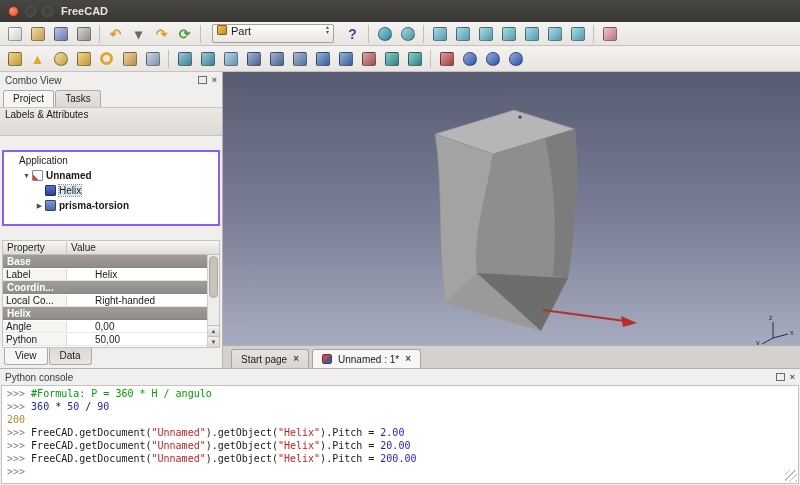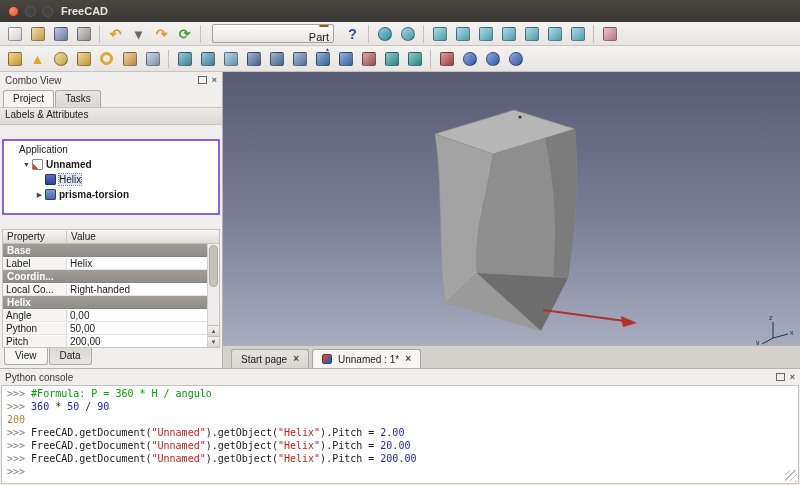--- a/index.html
+++ b/index.html
@@ -22,53 +22,53 @@
   #toolbar-row1 { height:24px; }
   #toolbar-row2 { height:26px; }
   .tbi { width:21px; height:20px; display:flex; align-items:center; justify-content:center;
     border-radius:3px; }
   .tbi.glyph { font-size:14px; font-weight:bold; }
   .shape { display:block; }
   .shape.square, .shape.cube { width:14px; height:14px; border:1px solid rgba(0,0,0,.38); border-radius:2px; }
   .shape.circle { width:14px; height:14px; border:1px solid rgba(0,0,0,.38); border-radius:50%; }
   .shape.ring { width:13px; height:13px; border-radius:50%; }
   .tb-sep { width:1px; height:18px; background:#c2beba; margin:0 3px; }
-  .wb-select { display:flex; align-items:flex-end; gap:4px; border:1px solid #a5a19c; border-radius:2px;
-    background:linear-gradient(#fdfdfc,#e9e6e3); height:19px; width:122px; padding:0 4px; margin:0 6px;flex-direction:column; }
+  .wb-select { display:flex; align-items:flex-start; gap:4px; border:1px solid #a5a19c; border-radius:2px;
+    background:linear-gradient(#fdfdfc,#e9e6e3); height:19px; width:122px; padding:0 4px; margin:0 6px; }
   .wb-cube { width:10px; height:10px; background:linear-gradient(135deg,#f0c050,#c88a20); border:1px solid #8a6010; border-radius:1px; }
   .wb-label { flex:1; font-size:11px; }
   .wb-arrows { display:flex; flex-direction:column; line-height:5px; font-size:6px; color:#555; }
   
   .left-panel { position:absolute; left:0; top:72px; width:223px; height:296px;
     background:#f1efed; border-right:1px solid #b5b1ad; display:flex; flex-direction:column; }
   .panel-header { height:16px; display:flex; align-items:center; padding:0 5px; font-size:10px; color:#3a3a3a; }
   .panel-header .hdr-icons { margin-left:auto; display:flex; gap:5px; color:#5a5a5a; font-size:9px; align-items:center; }
   .hdr-box { width:9px; height:8px; border:1px solid #6a6a6a; display:inline-block; }
   .pt-tabs { display:flex; padding:2px 3px 0; gap:1px; }
   .pt-tab { border:1px solid #aeaaa5; border-bottom:none; border-radius:3px 3px 0 0;
     padding:2px 9px 3px; font-size:10px; background:linear-gradient(#e8e5e2,#dcd8d4); }
   .pt-tab.active { background:#f7f6f4; }
   .section-bar { background:linear-gradient(#ece9e6,#ddd9d5); border-top:1px solid #c8c4c0;
-    border-bottom:1px solid #c8c4c0; padding:1px 5px; font-size:10px; height:18px; }
+    border-bottom:1px solid #c8c4c0; padding:1px 5px; font-size:10px; height:29px; }
   .tree { background:#fff; border:2px solid #8b5cf6; margin:14px 2px; height:76px; font-size:10px; padding-top:1px; overflow:hidden; }
   .tree-row { display:flex; align-items:center; height:15px; }
   .tree-row .expander { width:11px; font-size:7px; color:#4a4a4a; text-align:center; }
   .tree-icon { width:11px; height:11px; margin-right:3px; border-radius:1px; }
   .ti-document { background:linear-gradient(45deg,#d5493a 28%,#fdfdfd 30%); border:1px solid #8a8a8a; }
   .ti-helix { background:linear-gradient(#5a6ecb,#33408f); border:1px solid #222f6e; }
   .ti-object { background:linear-gradient(#7e9ad4,#4a66a8); border:1px solid #2e4370; }
   .tree-label.bold { font-weight:bold; }
   .tree-row.selected .tree-label { background:#dbe6f6; outline:1px dotted #7a8aa8; }
   
   .prop-table { margin:0 2px; border:1px solid #c6c2be; background:#fff; font-size:10px;
     flex:1; position:relative; overflow:hidden; }
   .prop-head { display:flex; background:linear-gradient(#f7f6f4,#e0ddd9); border-bottom:1px solid #c4c0bc; height:14px; align-items:center; }
   .prop-head .ph { padding:0 4px; }
   .ph-prop { width:64px; border-right:1px solid #c8c4c0; }
-  .prop-row { display:flex; height:13px; border-bottom:1px solid #e7e5e2; align-items:center; }
+  .prop-row { display:flex; height:13px; border-bottom:1px solid #e7e5e2; align-items:center;gap:25px; }
   .prop-name { width:64px; padding:0 3px; border-right:1px solid #dedcd8; background:#f6f5f3;
     white-space:nowrap; overflow:hidden; display:flex; align-items:center; gap:2px; }
   .prop-name .pexp { font-size:7px; color:#444; }
   .prop-value { flex:1; padding:0 3px; white-space:nowrap; overflow:hidden; }
   .group-row { background:linear-gradient(#a09c98,#918d89); color:#fff; font-weight:bold;
     height:13px; display:flex; align-items:center; padding:0 4px; border-bottom:1px solid #858581; }
   .prop-scroll { position:absolute; right:0; top:14px; bottom:0; width:12px;
     background:#efedeb; border-left:1px solid #d2cecb; display:flex; flex-direction:column; }
   .ps-thumb { margin:1px; height:42px; background:#c6c2bd; border-radius:5px; border:1px solid #aaa6a1; }
   .ps-arrows { margin-top:auto; display:flex; flex-direction:column; }

